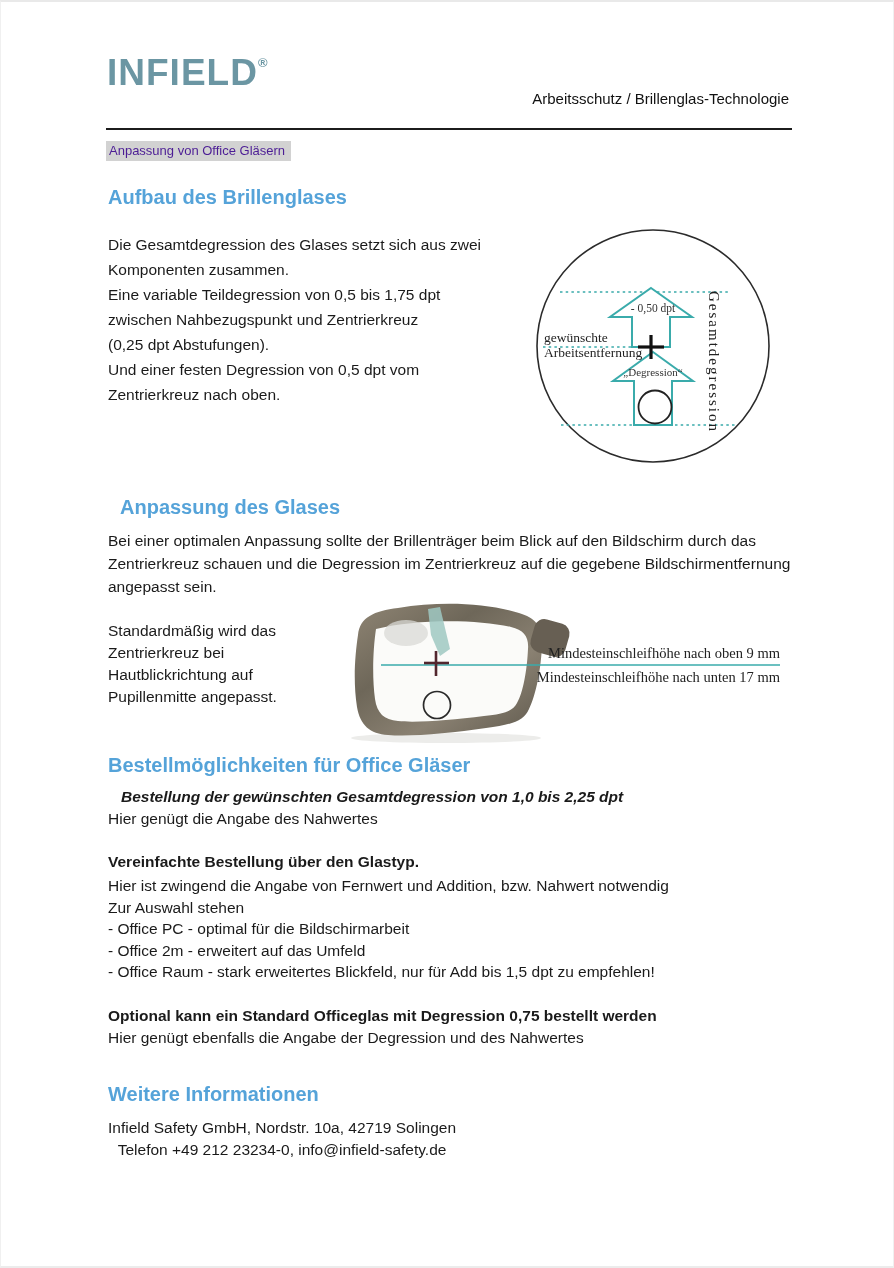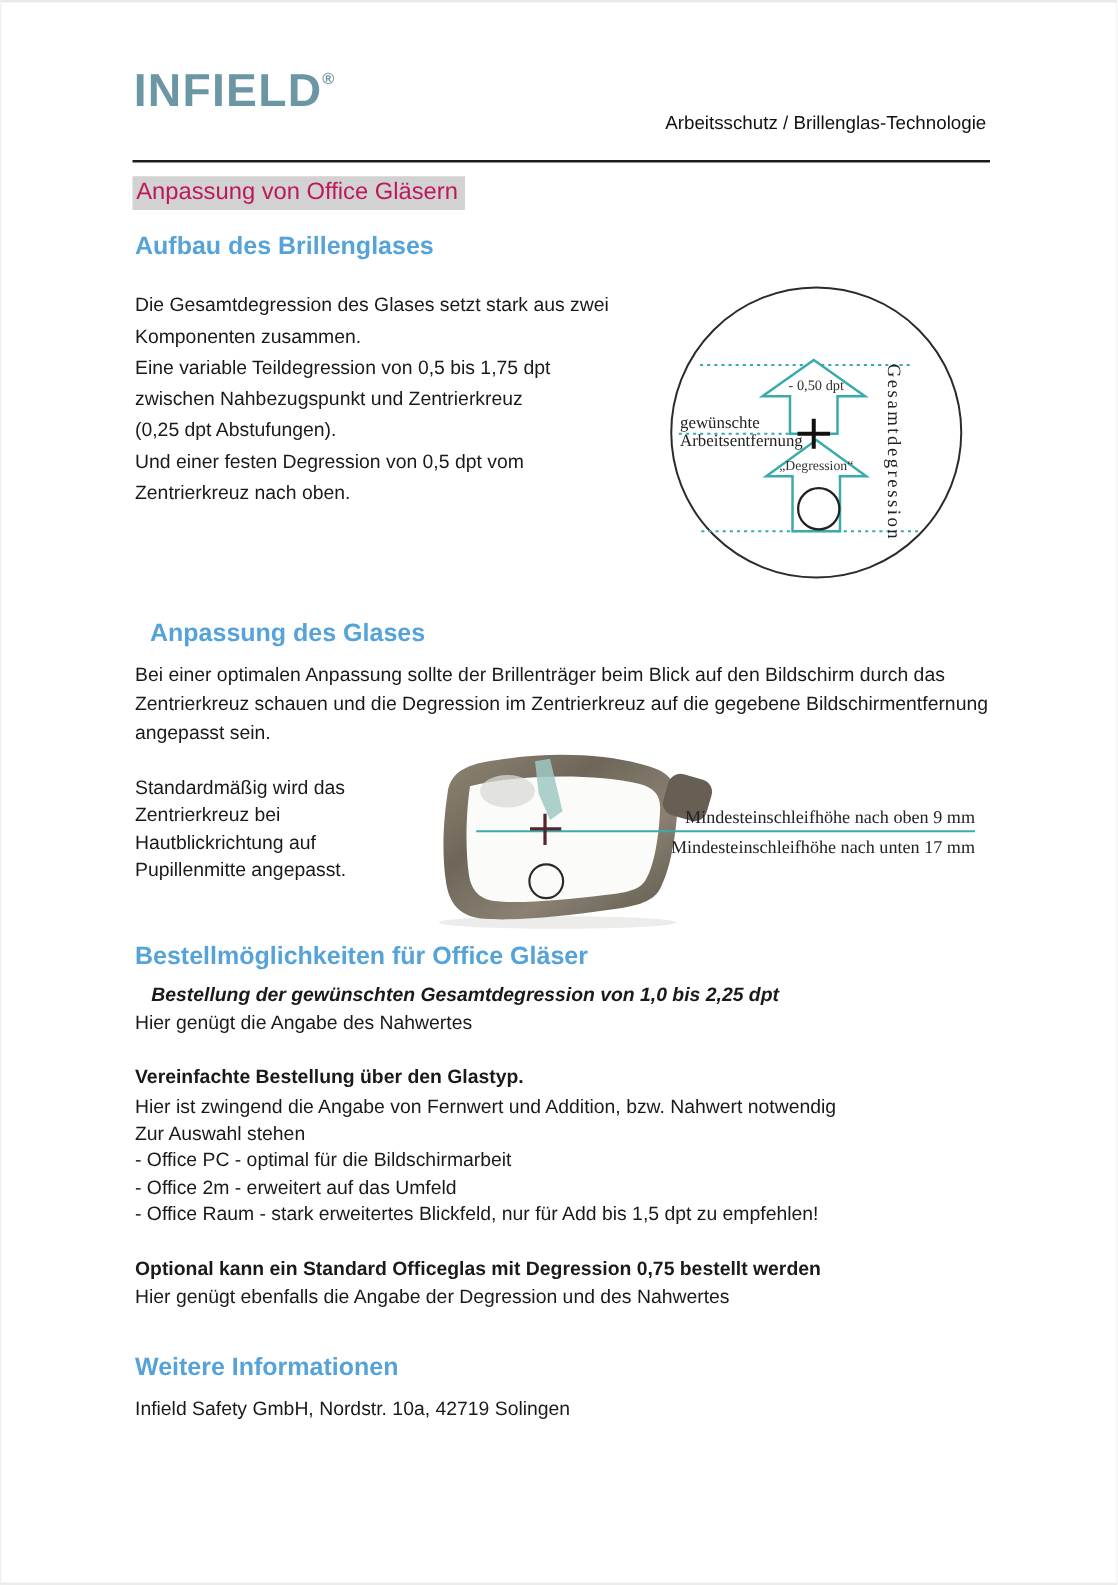--- a/index.html
+++ b/index.html
@@ -16,21 +16,21 @@
     left:106px; top:52px; font-size:37px; font-weight:bold;
     letter-spacing:1px; color:#6b96a3; line-height:1;
   }
   .logo sup { font-size:13px; font-weight:bold; vertical-align:18px; letter-spacing:0; }
   .tagline {
     top:88px; right:104px; font-size:15px; color:#111; font-weight:500;
     white-space:nowrap;
   }
   .rule { left:105px; top:126px; width:686px; border-bottom:2px solid #1c1c1c; }
   .doc-title {
-    left:105px; top:139px; font-size:19px; color:#be185d;
+    left:105px; top:139px; font-size:13px; color:#4c1d95;
     background:#d2d2d2; padding:2px 6px 3px 3px; white-space:nowrap;
   }
   .h-blue { color:#55a3d9; font-size:20px; font-weight:bold; white-space:nowrap; }
   .body-line { font-size:15.5px; white-space:nowrap; }
   .bold { font-weight:bold; }
   .lines-25 div { line-height:25px; }
   .lines-23 div { line-height:23px; }
   .lines-215 div { line-height:21.5px; }
   .left-note div { line-height:22px; }
   .diagram-left-label {
@@ -53,21 +53,21 @@
 
   <div class="abs tagline">Arbeitsschutz / Brillenglas-Technologie</div>
 
   <div class="abs rule"></div>
 
   <div class="abs doc-title">Anpassung von Office Gläsern</div>
 
   <div class="abs h-blue" style="left:107px; top:184px;">Aufbau des Brillenglases</div>
 
   <div class="abs lines-25" style="left:107px; top:230px;">
-    <div class="body-line">Die Gesamtdegression des Glases setzt stark aus zwei</div>
+    <div class="body-line">Die Gesamtdegression des Glases setzt sich aus zwei</div>
     <div class="body-line">Komponenten zusammen.</div>
     <div class="body-line">Eine variable Teildegression von 0,5 bis 1,75 dpt</div>
     <div class="body-line">zwischen Nahbezugspunkt und Zentrierkreuz</div>
     <div class="body-line">(0,25 dpt Abstufungen).</div>
     <div class="body-line">Und einer festen Degression von 0,5 dpt vom</div>
     <div class="body-line">Zentrierkreuz nach oben.</div>
   </div>
 
   <svg class="abs" style="left:531px; top:224px;" width="244" height="242" viewBox="0 0 244 242">
     <circle cx="121" cy="120" r="116" fill="#ffffff" stroke="#2b2b2b" stroke-width="1.6"></circle>
@@ -149,15 +149,16 @@
     <div class="body-line">- Office 2m - erweitert auf das Umfeld</div>
     <div class="body-line">- Office Raum - stark erweitertes Blickfeld, nur für Add bis 1,5 dpt zu empfehlen!</div>
   </div>
 
   <div class="abs body-line bold" style="left:107px; top:1005px;">Optional kann ein Standard Officeglas mit Degression 0,75 bestellt werden</div>
   <div class="abs body-line" style="left:107px; top:1027px;">Hier genügt ebenfalls die Angabe der Degression und des Nahwertes</div>
 
   <div class="abs h-blue" style="left:107px; top:1081px;">Weitere Informationen</div>
   <div class="abs addr" style="left:107px; top:1115px;text-align:center;">
     <div class="body-line">Infield Safety GmbH, Nordstr. 10a, 42719 Solingen</div>
+    <div class="body-line">Telefon +49 212 23234-0, info@infield-safety.de</div>
   </div>
 
 </div>
 
 </body></html>

